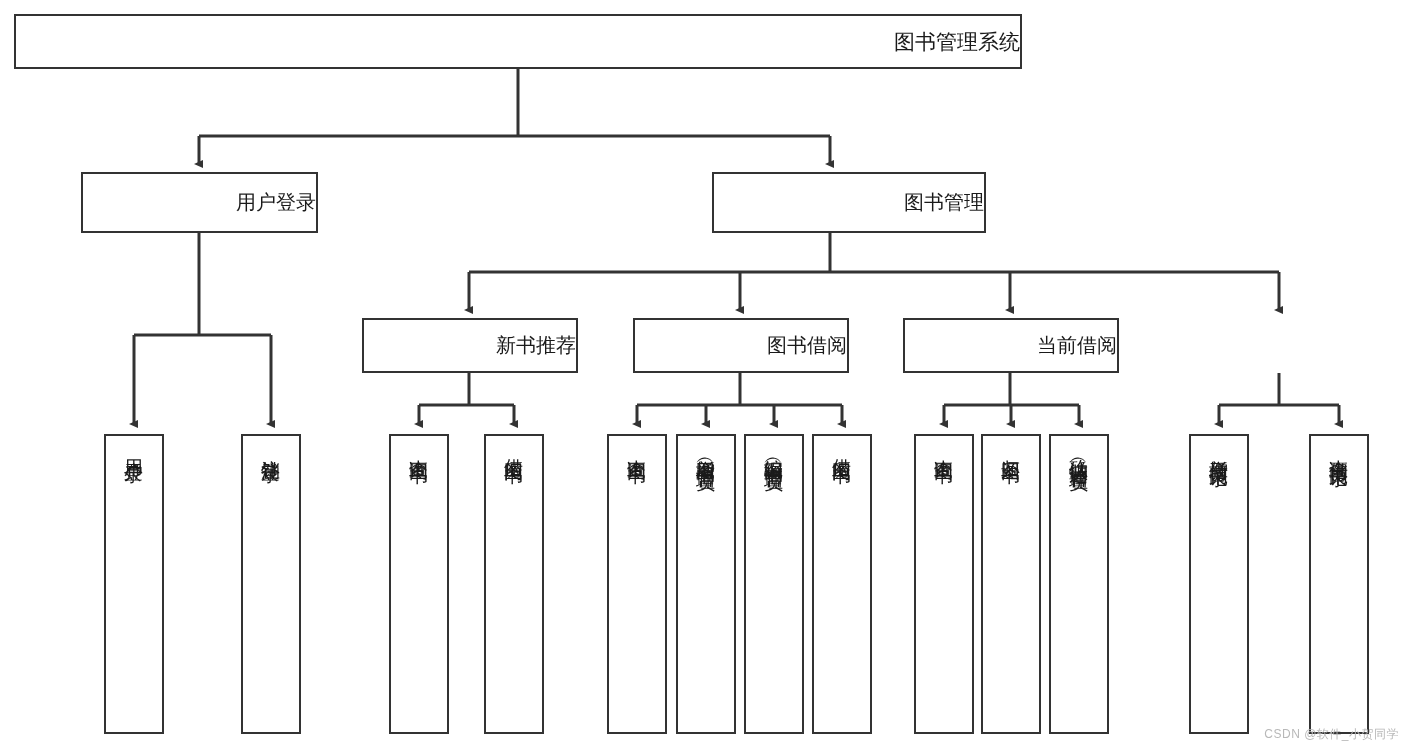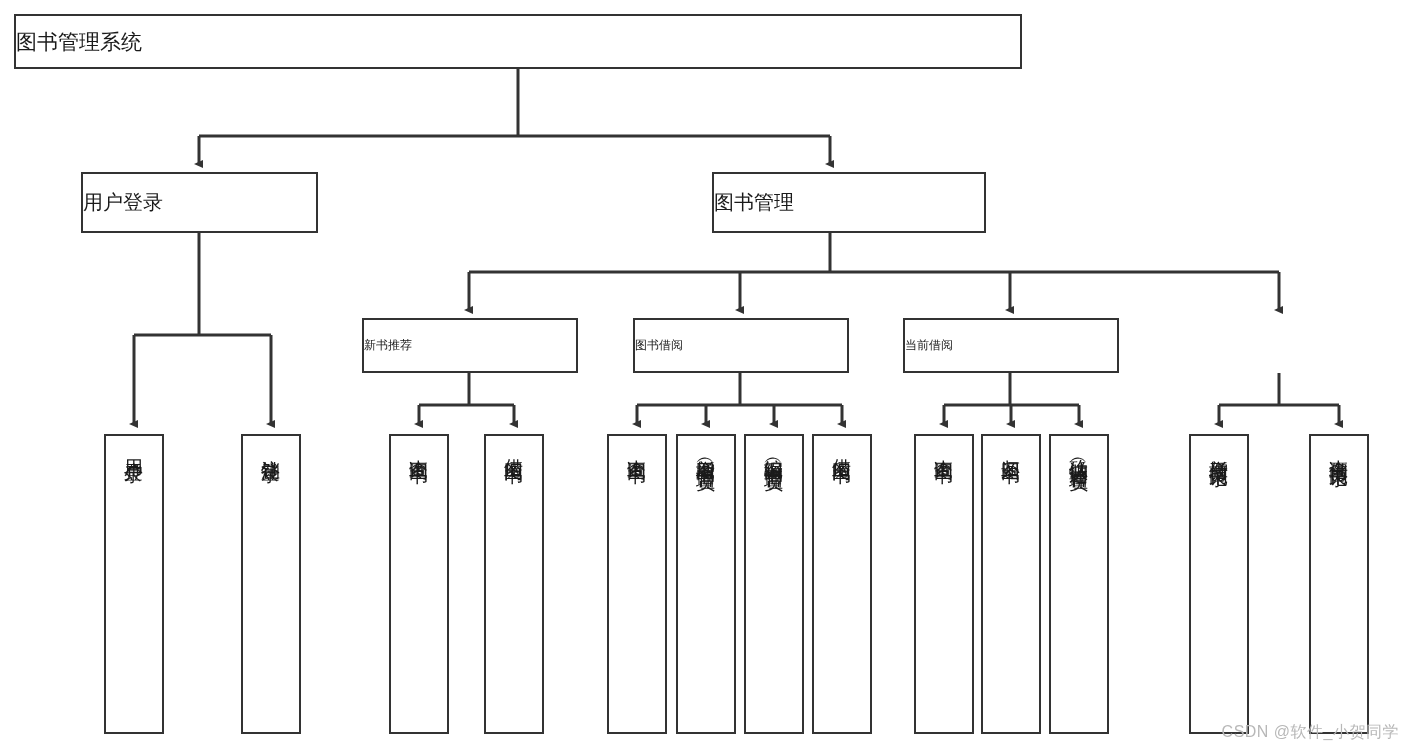--- a/index.html
+++ b/index.html
@@ -17,31 +17,31 @@
     background: #ffffff;
     overflow: hidden;
   }
   .node {
     position: absolute;
     box-sizing: border-box;
     border: 2px solid #333333;
     background: #ffffff;
     display: flex;
     align-items: center;
-    justify-content: flex-start;
+    justify-content: flex-end;
     color: #1a1a1a;
   }
   .node.root {
     font-size: 21px;
   }
   .node.level1 {
     font-size: 20px;
   }
   .node.level2 {
-    font-size: 12px;
+    font-size: 20px;
   }
   .node.leaf {
     font-size: 19px;
     align-items: flex-start;
     justify-content: center;
     padding-top: 8px;
   }
   .vtext {
     writing-mode: vertical-rl;
     text-orientation: upright;
@@ -54,21 +54,21 @@
     left: 0;
     top: 0;
     width: 1405px;
     height: 747px;
     pointer-events: none;
   }
   .watermark {
     position: absolute;
     right: 6px;
     bottom: 4px;
-    font-size: 16px;
+    font-size: 12px;
     color: #b8b8b8;
     white-space: nowrap;
     letter-spacing: 0.5px;
   }
 </style>
 </head>
 <body>
 
 <div id="canvas">
 

